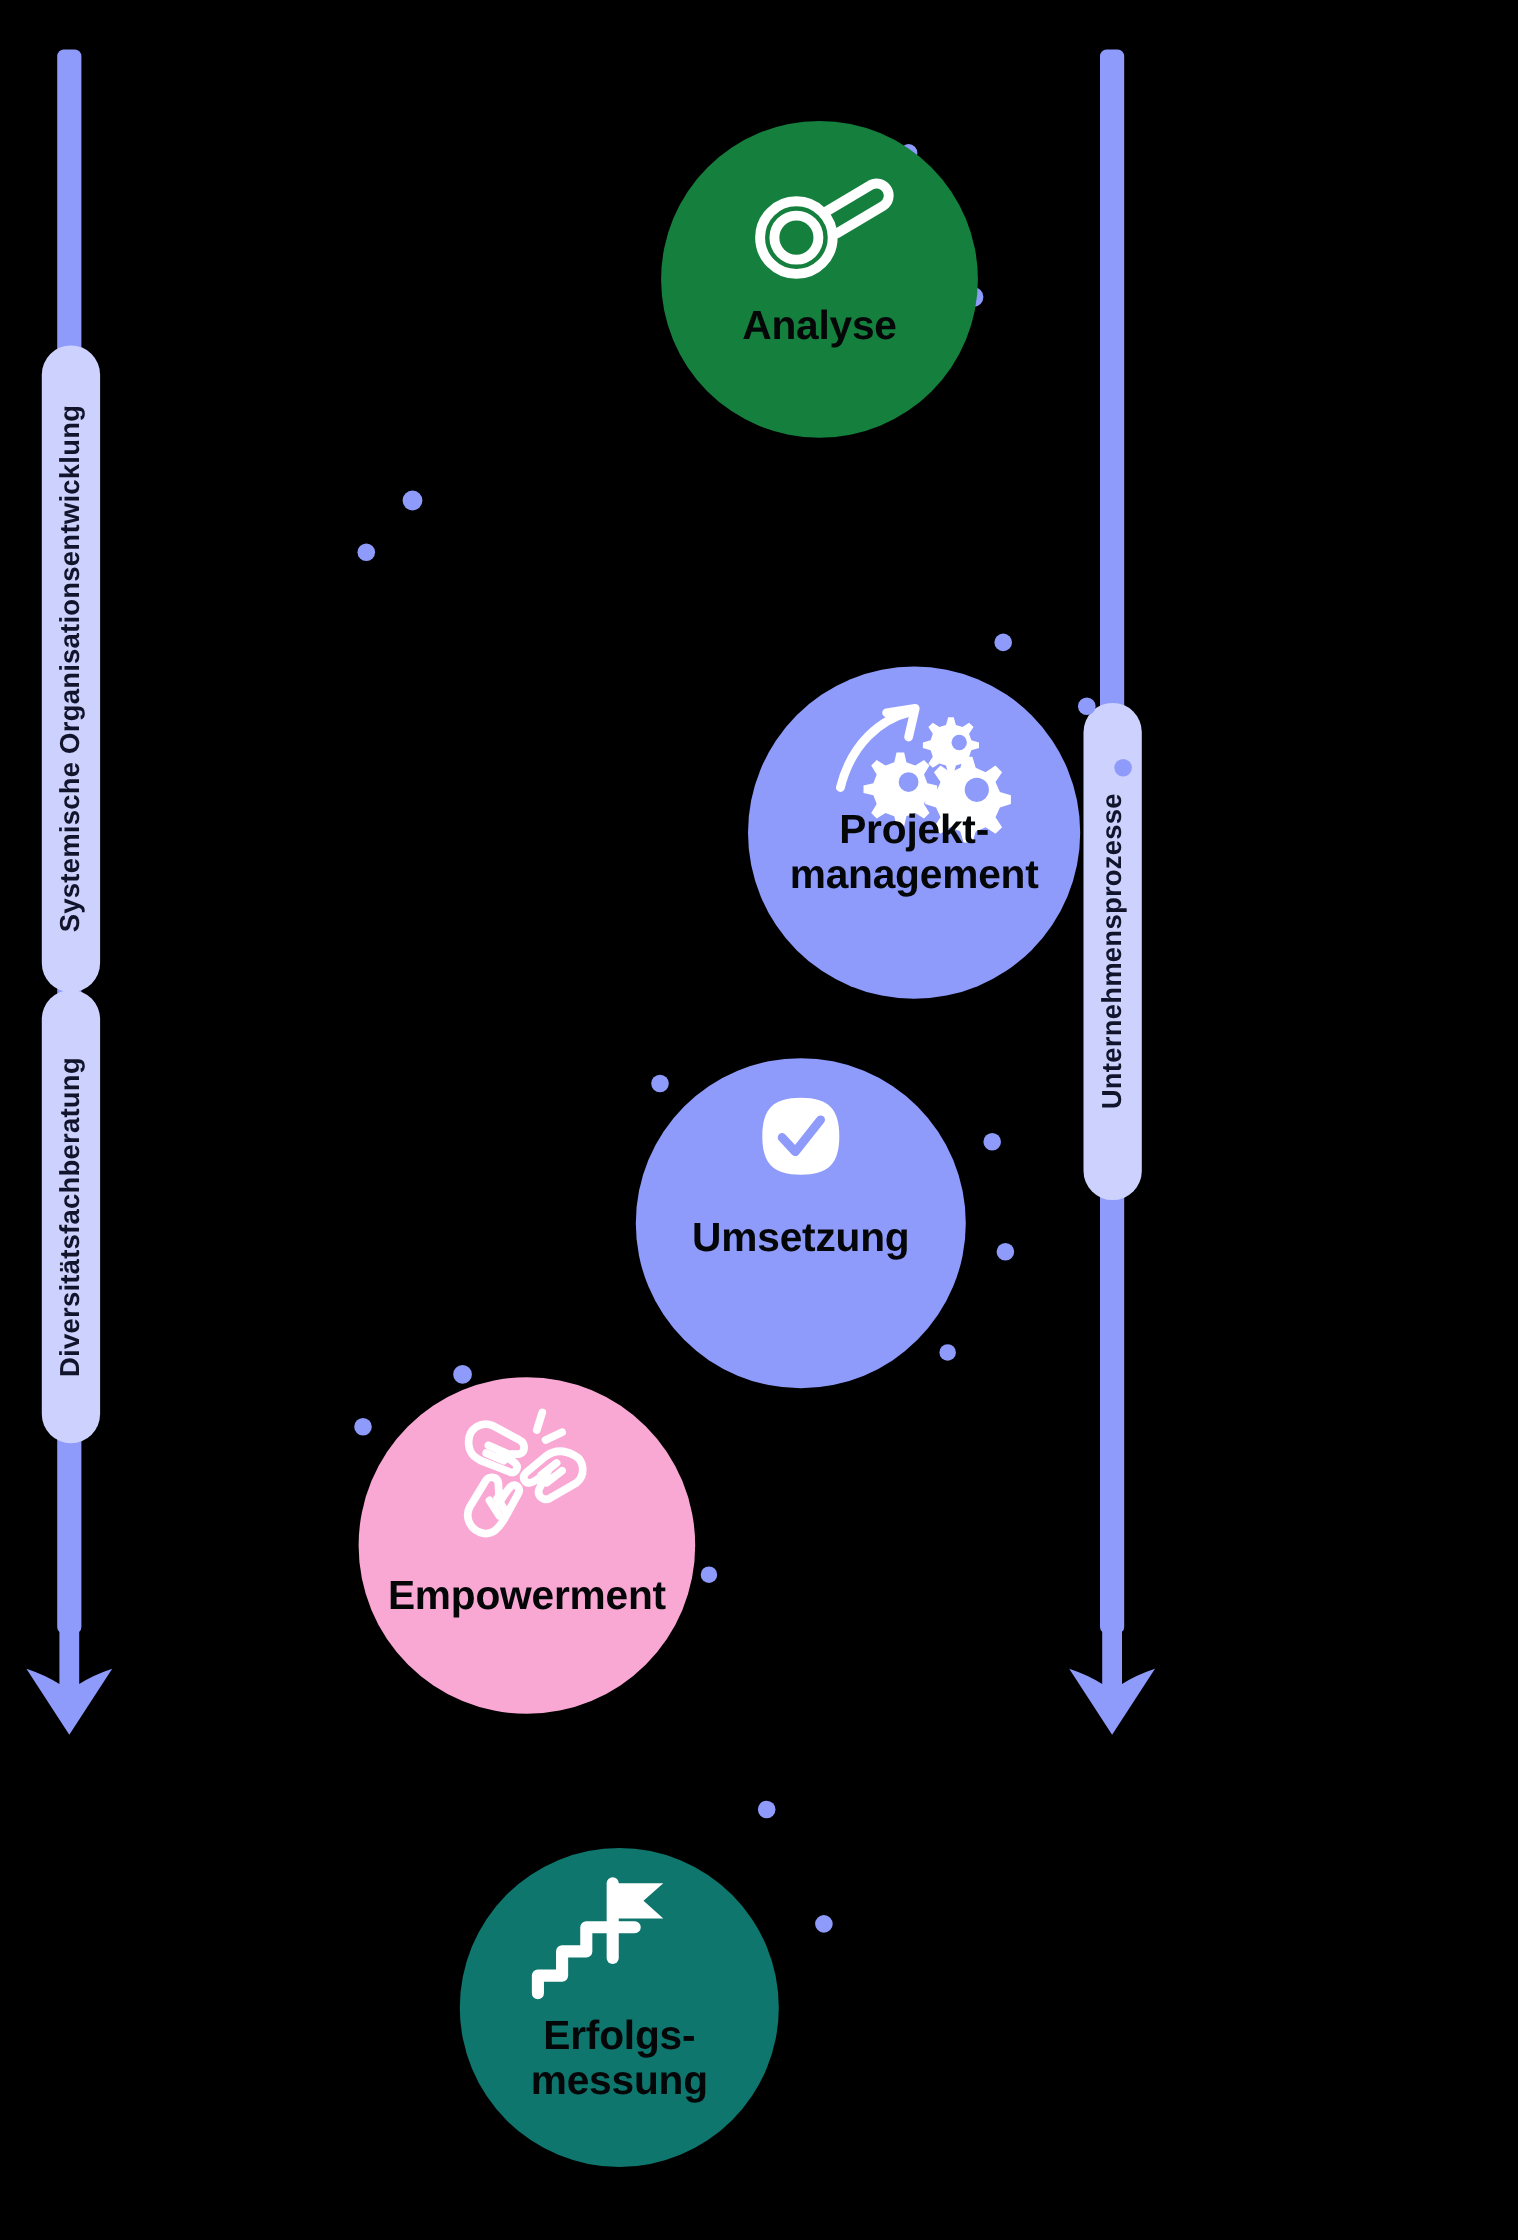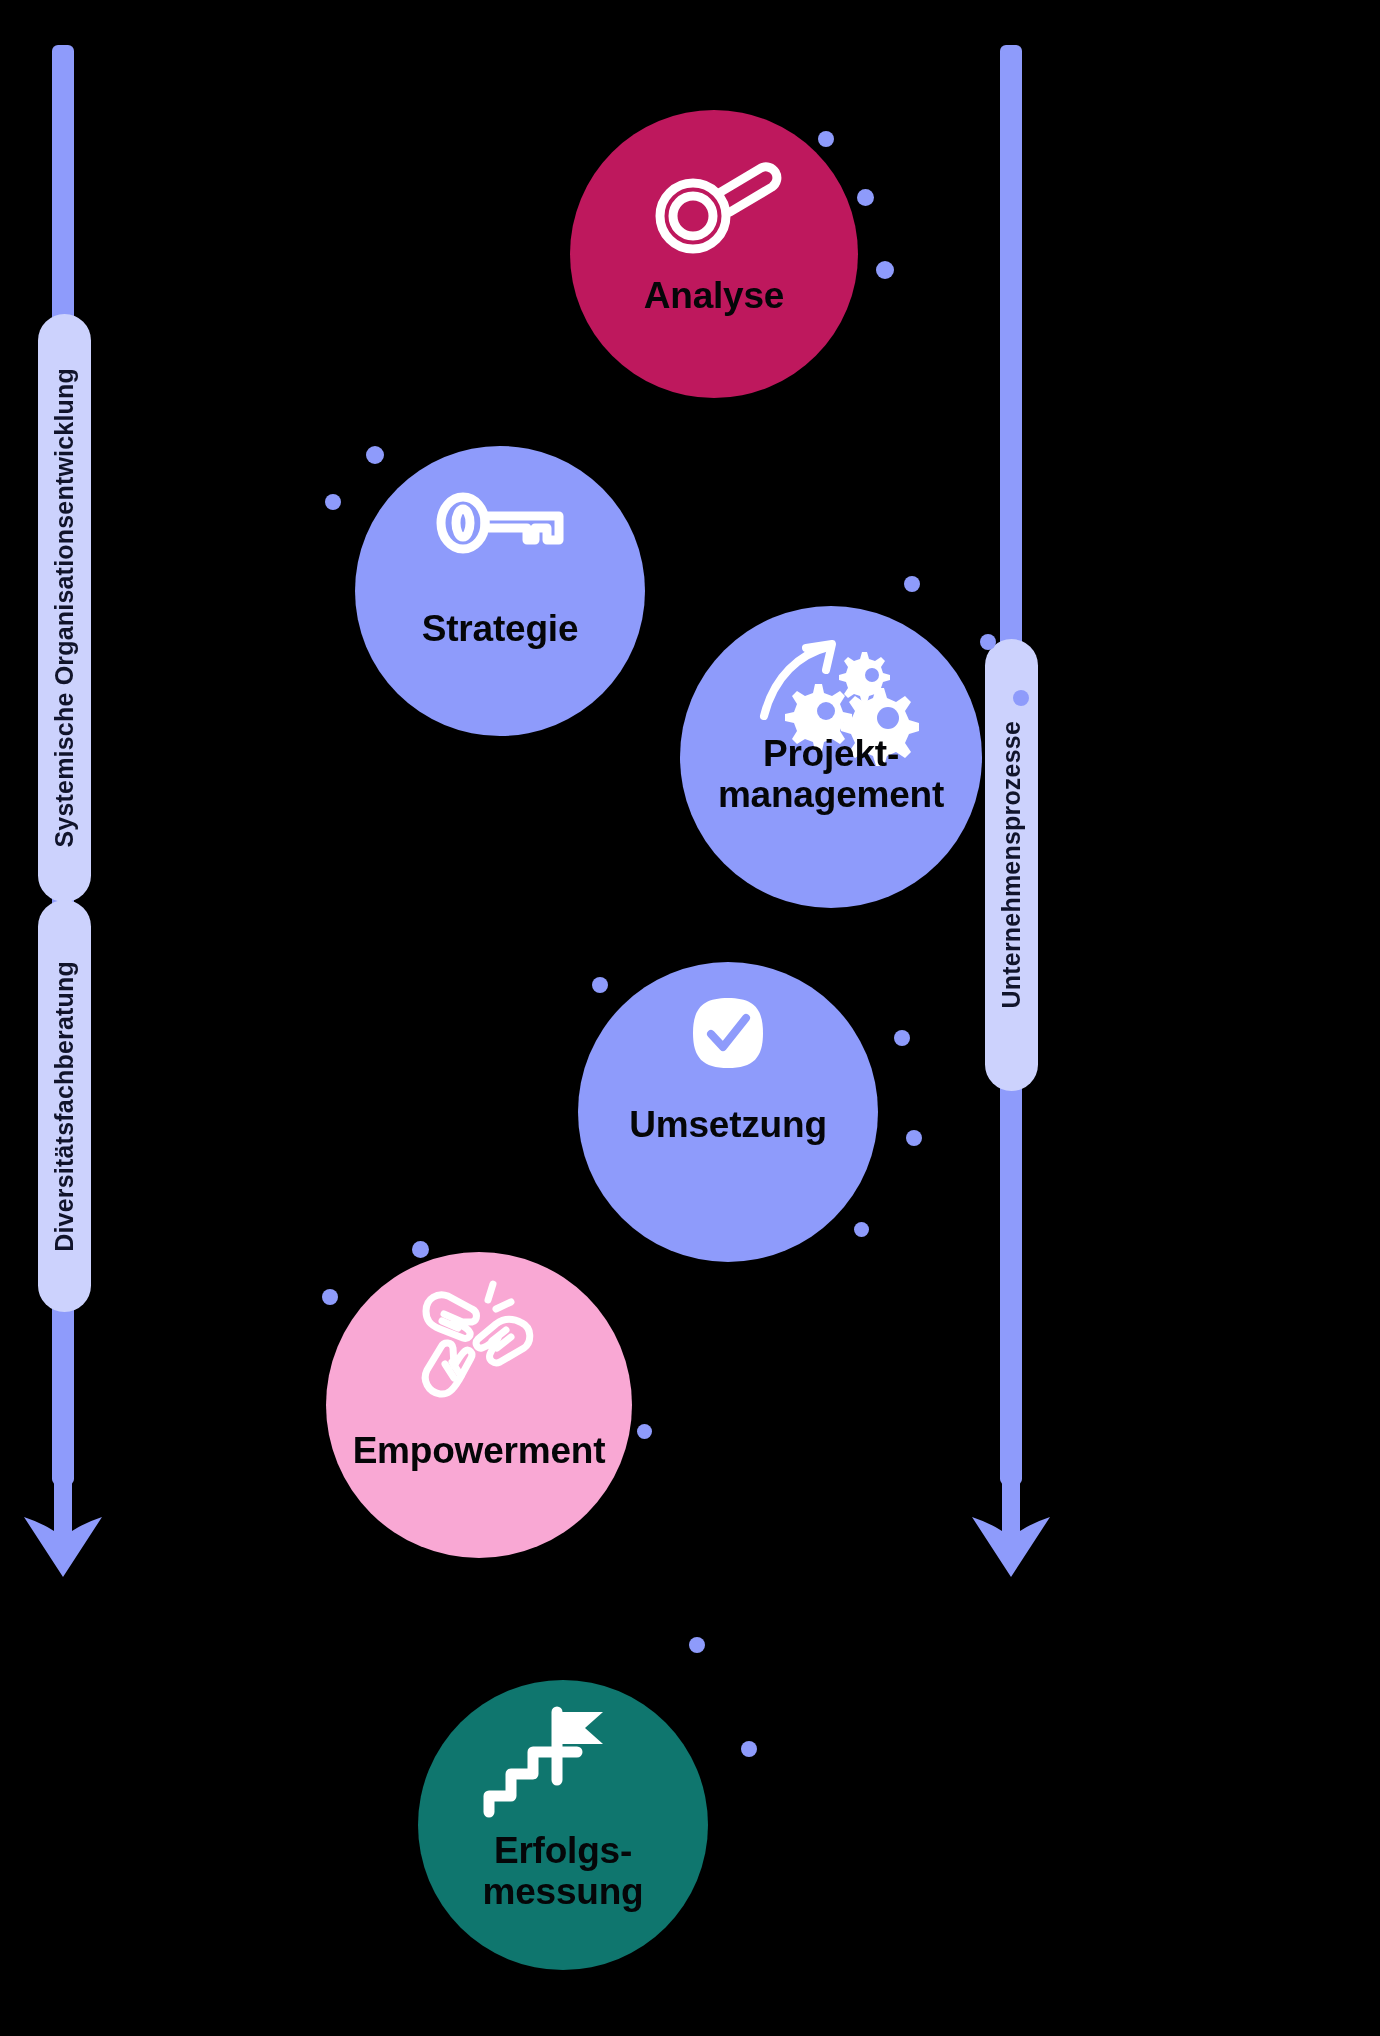--- a/index.html
+++ b/index.html
@@ -85,49 +85,35 @@
   <div class="dot" style="left:906px;top:1130px;width:16px;height:16px;background:#8e9bfb;"></div>
   <div class="dot" style="left:854px;top:1222px;width:15px;height:15px;background:#8e9bfb;"></div>
 
   <div class="dot" style="left:412px;top:1241px;width:17px;height:17px;background:#8e9bfb;"></div>
   <div class="dot" style="left:322px;top:1289px;width:16px;height:16px;background:#8e9bfb;"></div>
   <div class="dot" style="left:637px;top:1424px;width:15px;height:15px;background:#8e9bfb;"></div>
 
   <div class="dot" style="left:689px;top:1637px;width:16px;height:16px;background:#8e9bfb;"></div>
   <div class="dot" style="left:741px;top:1741px;width:16px;height:16px;background:#8e9bfb;"></div>
 
-  <div class="node" style="left:570px;top:110px;width:288px;height:288px;background:#be185d;">
+  <div class="node" style="left:601px;top:110px;width:288px;height:288px;background:#15803d;">
     <span class="ico" style="top:52px;">
       <svg width="130" height="92" viewBox="0 0 130 92" aria-hidden="true">
         <g fill="none" stroke="#ffffff" stroke-width="9" stroke-linecap="round" stroke-linejoin="round">
           <circle cx="44" cy="54" r="33"></circle>
           <circle cx="44" cy="54" r="20"></circle>
           <path d="M70 31 L112 6 a11 11 0 0 1 11 19 L81 50"></path>
         </g>
       </svg>
     </span>
     <span class="label" style="top:165px;font-size:37px;">
       <span>Analyse</span>
     </span>
   </div>
 
-  <div class="node" style="left:355px;top:446px;width:290px;height:290px;background:#8e9bfb;">
-    <span class="ico" style="top:46px;">
-      <svg width="130" height="62" viewBox="0 0 130 62" aria-hidden="true">
-        <g fill="none" stroke="#ffffff" stroke-width="9" stroke-linecap="round" stroke-linejoin="round">
-          <ellipse cx="28" cy="31" rx="22" ry="26"></ellipse>
-          <ellipse cx="28" cy="31" rx="7" ry="14"></ellipse>
-          <path d="M50 24 L124 24 L124 48 L112 48 L112 36 L100 36 L100 48 L92 48 L92 36 L50 36 Z"></path>
-        </g>
-      </svg>
-    </span>
-    <span class="label" style="top:162px;font-size:37px;">
-      <span>Strategie</span>
-    </span>
-  </div>
 
   <div class="node" style="left:680px;top:606px;width:302px;height:302px;background:#8e9bfb;">
     <span class="ico" style="top:32px;">
       <svg width="150" height="100" viewBox="0 0 150 100" aria-hidden="true">
         <path d="M8 78 C18 38 44 16 72 9" fill="none" stroke="#ffffff" stroke-width="8" stroke-linecap="round"></path>
         <path d="M50 10 L76 6 L70 32" fill="none" stroke="#ffffff" stroke-width="8" stroke-linecap="round" stroke-linejoin="round"></path>
         <g fill="#ffffff">
           <path d="M106 14 l5 0 2 7 6 2 6-4 4 4 -4 6 2 6 7 2 0 5 -7 2 -2 6 4 6 -4 4 -6-4 -6 2 -2 7 -5 0 -2-7 -6-2 -6 4 -4-4 4-6 -2-6 -7-2 0-5 7-2 2-6 -4-6 4-4 6 4 6-2z"></path>
           <circle cx="116" cy="37" r="7" fill="#8e9bfb"></circle>
           <path d="M59 46 l7 0 2 9 8 3 8-5 5 5 -5 8 3 8 9 2 0 7 -9 2 -3 8 5 8 -5 5 -8-5 -8 3 -2 9 -7 0 -2-9 -8-3 -8 5 -5-5 5-8 -3-8 -9-2 0-7 9-2 3-8 -5-8 5-5 8 5 8-3z"></path>

